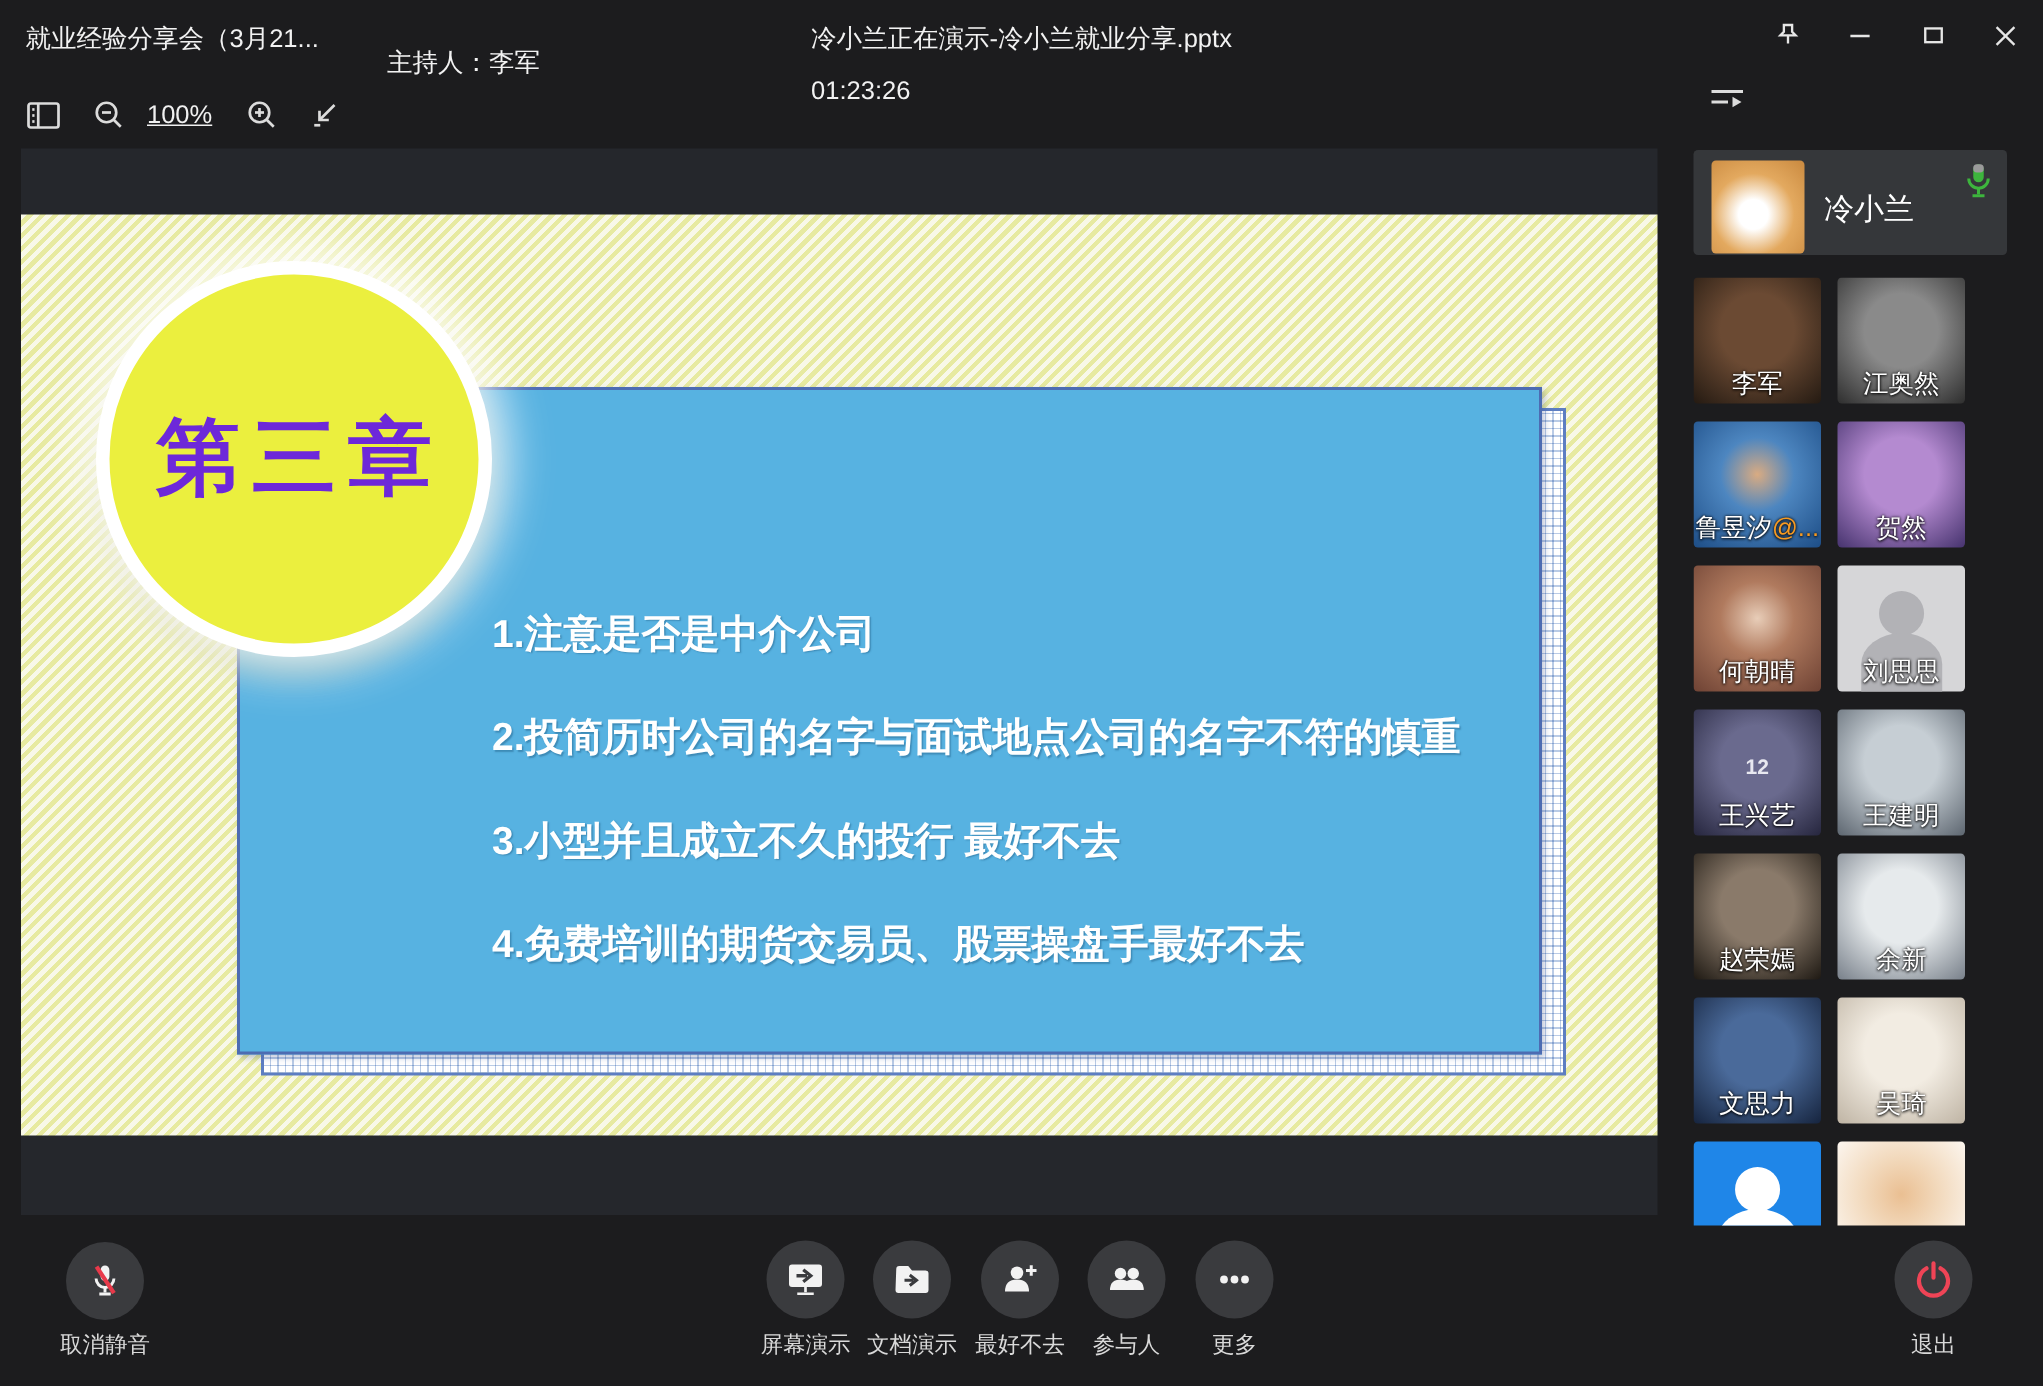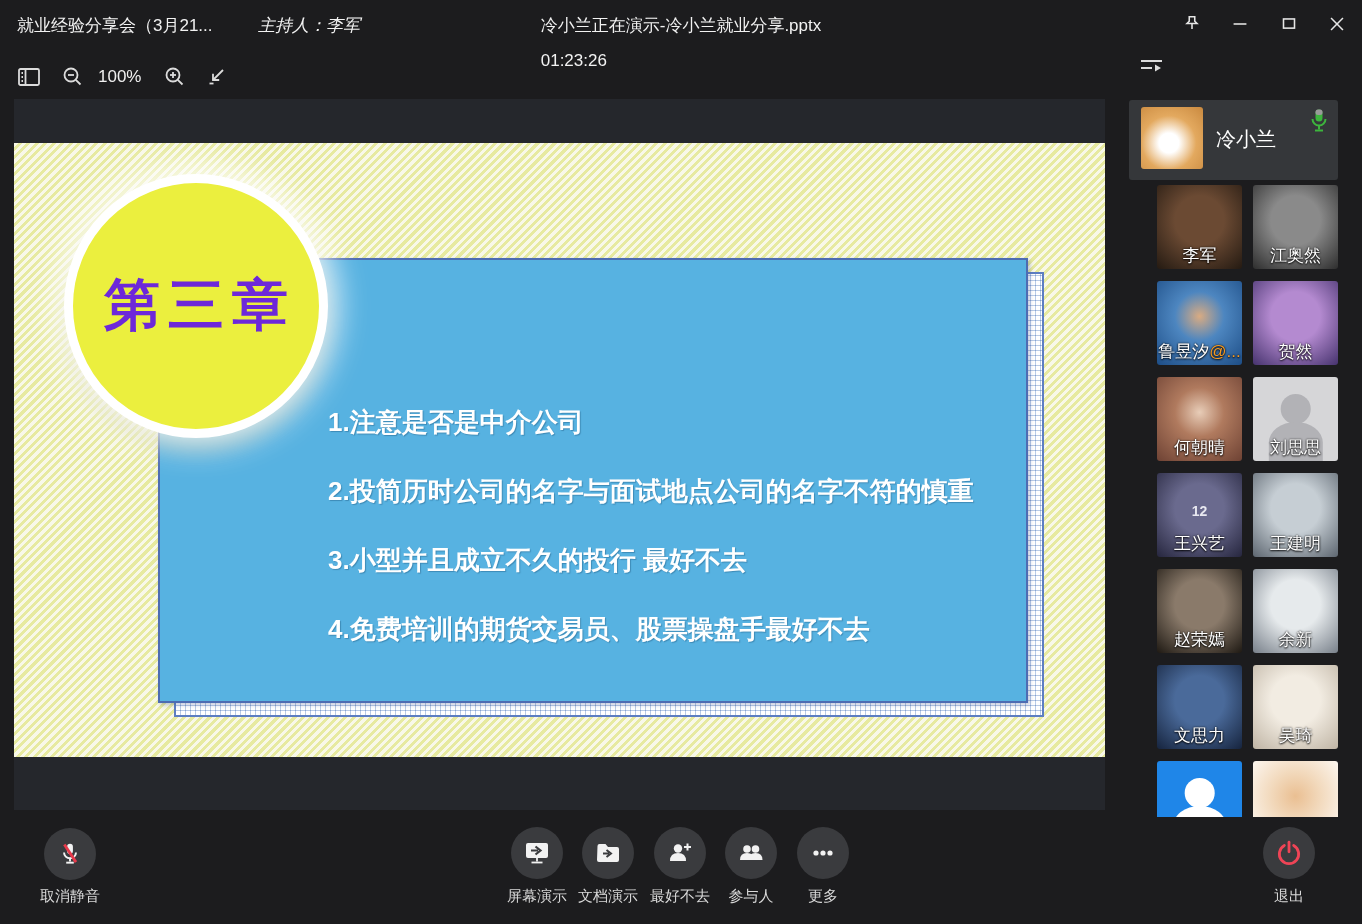--- a/index.html
+++ b/index.html
@@ -6,28 +6,28 @@
   html,body { width:1362px; height:924px; }
   body {
     position:relative; background:#1c1c1e; overflow:hidden;
     font-family:"Liberation Sans", sans-serif; color:#e8e8e8;
   }
   .abs { position:absolute; }
 
   
   .titlebar-text { font-size:17px; color:#f2f2f2; white-space:nowrap; }
   #meeting-title { left:17px; top:14px; }
-  #host-label    { left:258px; top:14px;font-style:italic; }
+  #host-label    { left:258px; top:30px; }
   #center-title  { left:50%; top:14px; transform:translateX(-50%); display:flex; gap:14px;flex-direction:column; }
   .winbtn { width:28px; height:24px; top:12px; display:flex; align-items:center; justify-content:center; cursor:pointer; }
   .winbtn svg { display:block; }
 
   
   .tool { top:64px; display:flex; align-items:center; justify-content:center; cursor:pointer; }
-  #zoom-level { left:98px; top:67px; font-size:17px; color:#f0f0f0; }
+  #zoom-level { left:98px; top:67px; font-size:17px; color:#f0f0f0;text-decoration:underline; }
 
   
   #stage { left:14px; top:99px; width:1091px; height:711px; background:#25272c; }
   #slide {
     position:absolute; left:0; top:44px; width:1091px; height:614px; overflow:hidden;
     background:repeating-linear-gradient(135deg,#f8f8e8 0 3px,#e7eaa0 3px 6px);
   }
   #chapter-circle {
     position:absolute; left:50px; top:31px; width:264px; height:264px; border-radius:50%;
     background:#ebef3e; border:9px solid #ffffff;
@@ -53,30 +53,30 @@
   #bullets { position:absolute; left:168px; top:110px; }
   #bullets .line {
     font-size:26px; font-weight:bold; color:#ffffff; line-height:33px; white-space:nowrap;
     text-shadow:1px 1px 1px rgba(30,90,130,.45);
     margin-top:36px;
   }
 
   
   #collapse-icon { left:1140px; top:56px; width:24px; height:20px; cursor:pointer; }
   #speaker-tile {
-    left:1129px; top:100px; width:209px; height:80px; background:#35373a; border-radius:3px; cursor:pointer;
+    left:1129px; top:100px; width:209px; height:70px; background:#35373a; border-radius:3px; cursor:pointer;
   }
   #speaker-avatar {
     position:absolute; left:12px; top:7px; width:62px; height:62px; border-radius:3px;
     background:radial-gradient(circle at 45% 58%, #ffffff 0 20%, #e3a95f 55%, #c9893f 100%);
   }
   #speaker-name { position:absolute; left:87px; top:26px; font-size:20px; color:#fff; }
   #speaker-mic { position:absolute; left:180px; top:8px; }
 
-  #participant-grid { left:1129px; top:185px; width:182px; height:632px; overflow:hidden;margin-left:28px; }
+  #participant-grid { left:1129px; top:185px; width:182px; height:632px; overflow:hidden; }
   .tile { position:absolute; width:85px; height:84px; border-radius:3px; overflow:hidden; cursor:pointer; }
   .tile-name {
     position:absolute; left:0; bottom:2px; width:100%; text-align:center;
     font-size:17px; color:#ffffff; white-space:nowrap;
     text-shadow:0 0 2px rgba(0,0,0,.95), 0 1px 2px rgba(0,0,0,.9);
   }
   .tile-name .suffix { color:#f59a23; }
   .sil-head { position:absolute; left:50%; top:20%; width:36%; height:36%; border-radius:50%; transform:translateX(-50%); }
   .sil-body { position:absolute; left:50%; top:54%; width:64%; height:50%; border-radius:50% 50% 8% 8%; transform:translateX(-50%); }
   .tile-overlay { position:absolute; left:50%; top:36%; transform:translateX(-50%); font-size:14px; font-weight:bold; color:#e8e8f0; }

